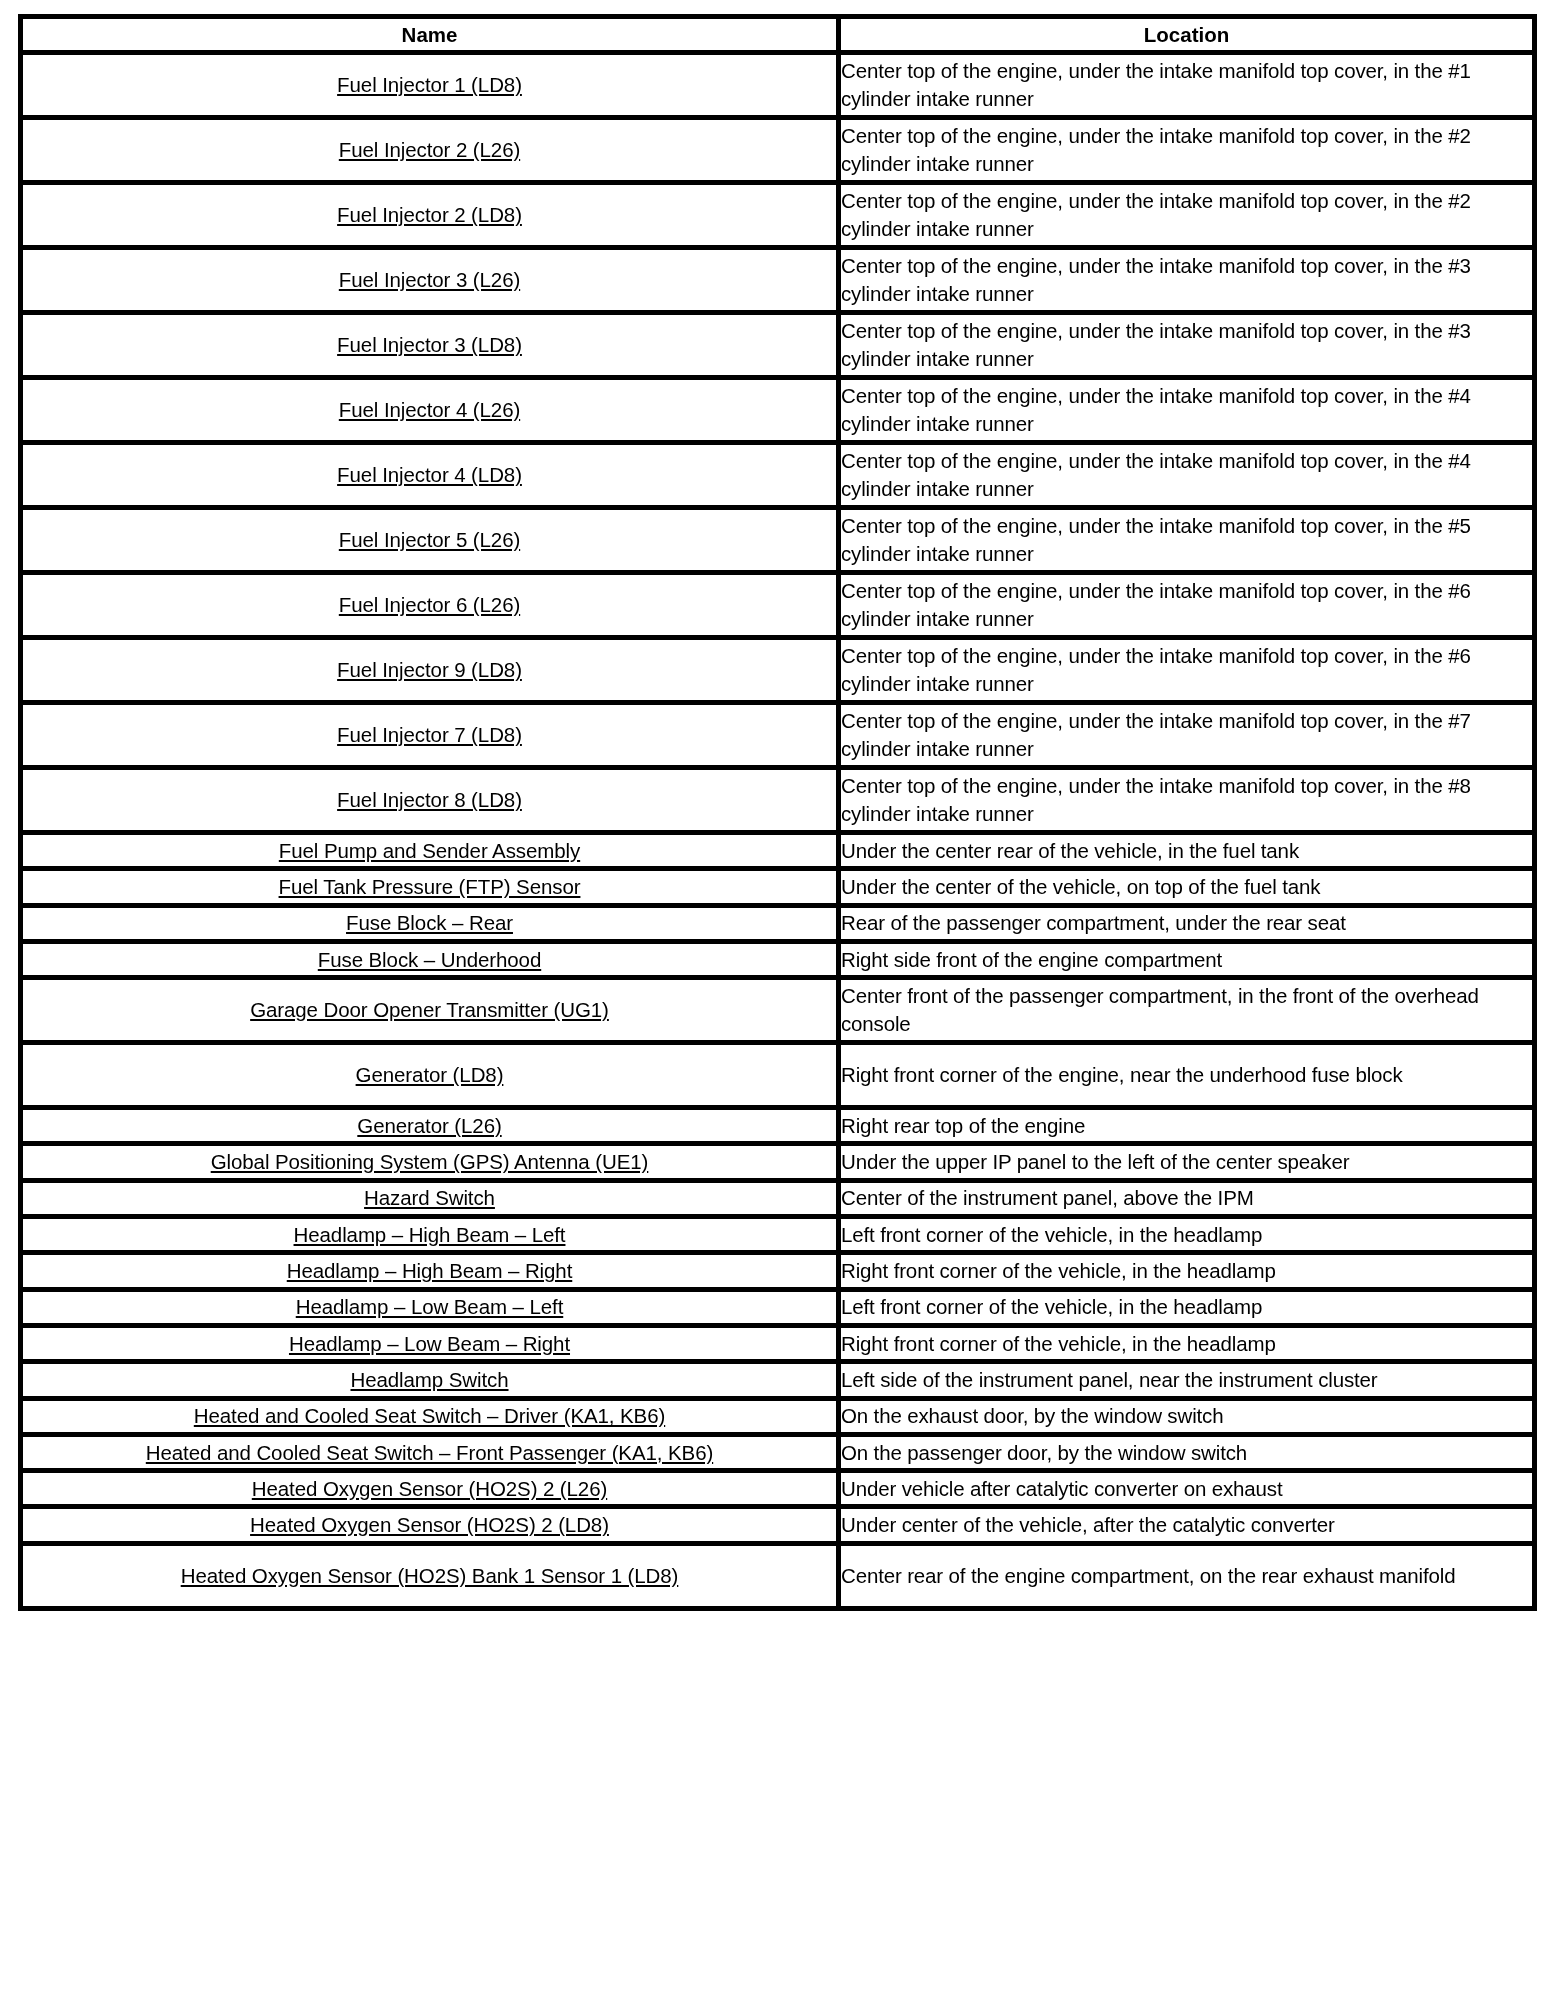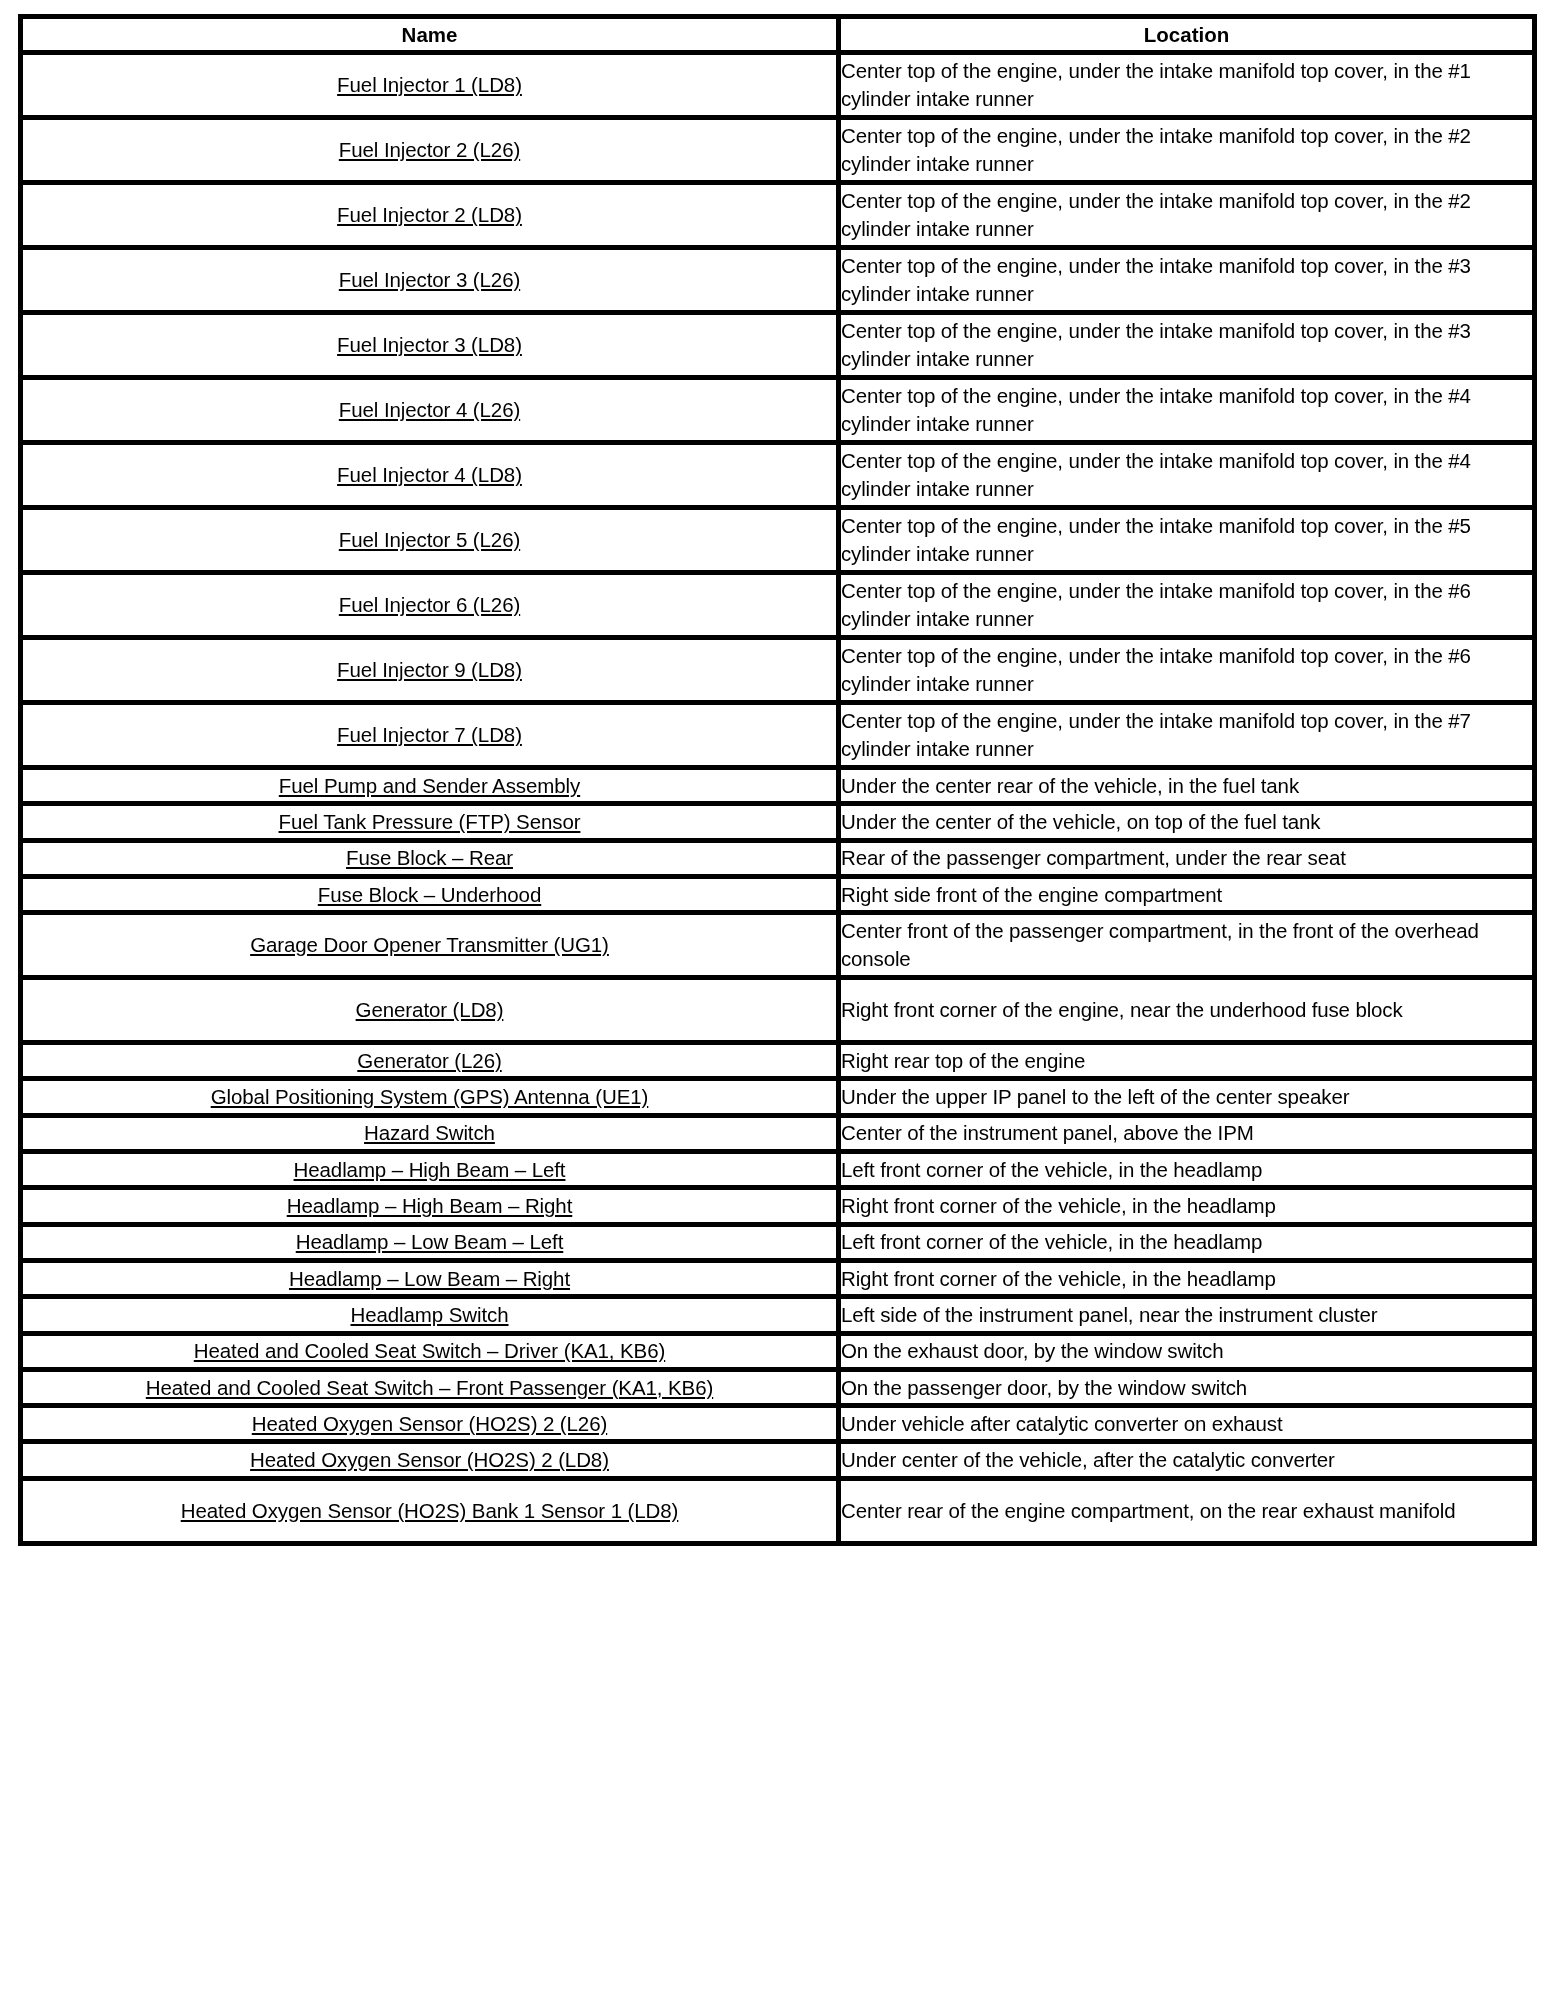--- a/index.html
+++ b/index.html
@@ -103,20 +103,24 @@
         <td class="loc-cell">Center top of the engine, under the intake manifold top cover, in the #6 cylinder intake runner</td>
       </tr>
       <tr class="double">
         <td class="name-cell">Fuel Injector 9 (LD8)</td>
         <td class="loc-cell">Center top of the engine, under the intake manifold top cover, in the #6 cylinder intake runner</td>
       </tr>
       <tr class="double">
         <td class="name-cell">Fuel Injector 7 (LD8)</td>
         <td class="loc-cell">Center top of the engine, under the intake manifold top cover, in the #7 cylinder intake runner</td>
       </tr>
+      <tr class="double">
+        <td class="name-cell">Fuel Injector 8 (LD8)</td>
+        <td class="loc-cell">Center top of the engine, under the intake manifold top cover, in the #8 cylinder intake runner</td>
+      </tr>
       <tr class="single">
         <td class="name-cell">Fuel Pump and Sender Assembly</td>
         <td class="loc-cell">Under the center rear of the vehicle, in the fuel tank</td>
       </tr>
       <tr class="single">
         <td class="name-cell">Fuel Tank Pressure (FTP) Sensor</td>
         <td class="loc-cell">Under the center of the vehicle, on top of the fuel tank</td>
       </tr>
       <tr class="single">
         <td class="name-cell">Fuse Block – Rear</td>

